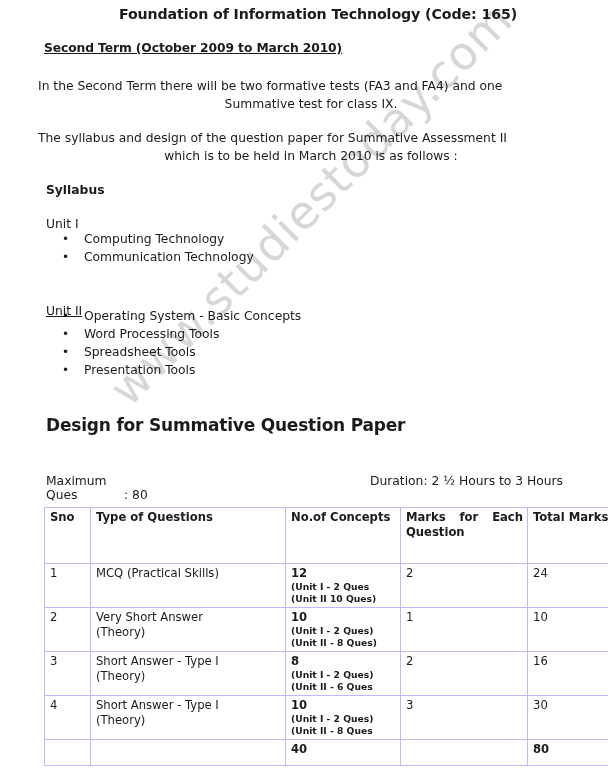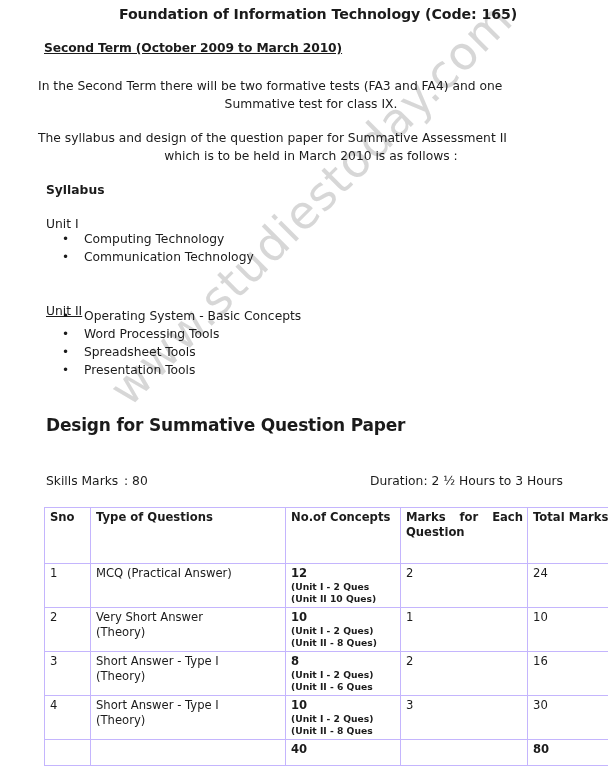--- a/index.html
+++ b/index.html
@@ -229,40 +229,40 @@
   <ul class="bullets l2">
     <li>Operating System - Basic Concepts</li>
     <li>Word Processing Tools</li>
     <li>Spreadsheet Tools</li>
     <li>Presentation Tools</li>
   </ul>
 
   <div class="design-heading">Design for Summative  Question Paper</div>
 
   <div class="marks-line left">
-    <span class="mm-colon">Skills Marks</span><span>: 80</span>
+    <span class="mm-colon">Maximum Ques</span><span>: 80</span>
   </div>
   <div class="marks-line right">Duration: 2 ½ Hours to 3 Hours</div>
 
   <table class="design-table">
     <thead>
       <tr>
         <th class="c-sno hdr-tall">Sno</th>
         <th class="c-type">Type of Questions</th>
         <th class="c-noq">No.of Concepts</th>
         <th class="c-marks">
             <span class="just">Marks for Each Question</span>
           </th>
         <th class="c-total">Total Marks</th>
       </tr>
     </thead>
     <tbody>
       <tr>
         <td>1</td>
-        <td class="typecell">MCQ (Practical Answer)</td>
+        <td class="typecell">MCQ (Practical Skills)</td>
         <td>
           <span class="bignum">12</span>
           <span class="sub">(Unit I - 2 Ques</span>
           <span class="sub">(Unit II 10 Ques)</span>
         </td>
         <td>2</td>
         <td>24</td>
       </tr>
       <tr>
         <td>2</td>

